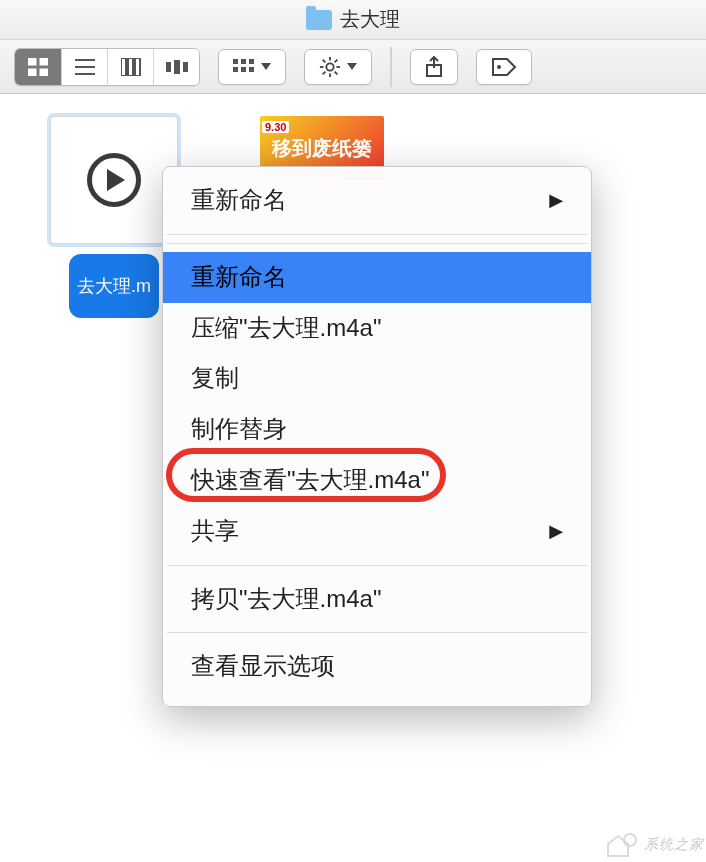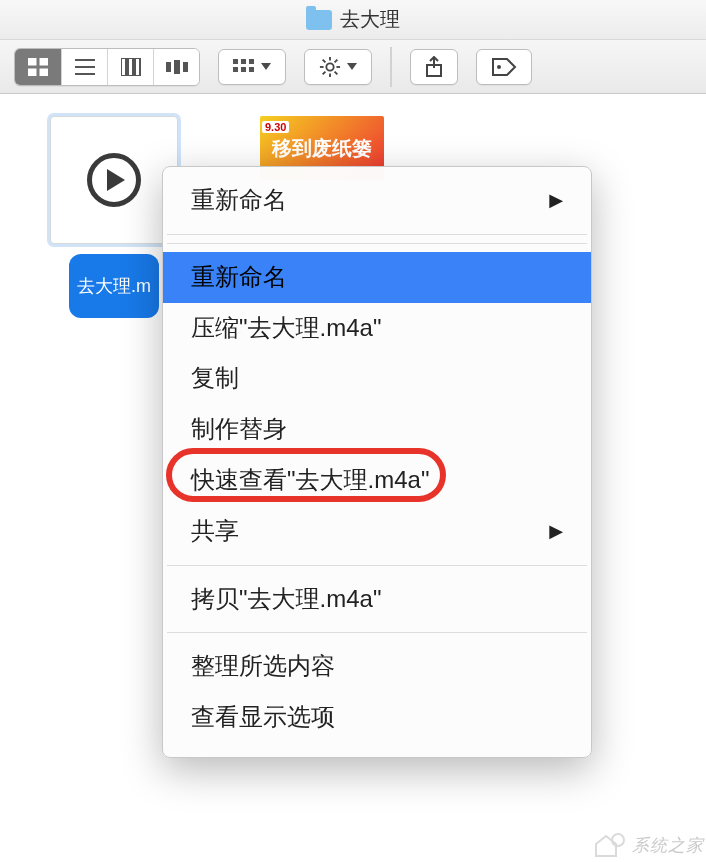--- a/index.html
+++ b/index.html
@@ -25,21 +25,21 @@
 .file-name { margin-top:10px; display:inline-block; background:#1879e8; color:#fff; padding:20px 8px; border-radius:12px; font-size:18px; white-space:nowrap; overflow:hidden; max-width:128px; }
 .thumb2 { position:absolute; top:22px; left:260px; width:124px; height:64px; background:linear-gradient(135deg,#f5d020,#e33); border-radius:2px; display:flex; align-items:center; justify-content:center; color:#fff; font-size:20px; font-weight:bold; overflow:hidden; }
 .thumb2 .badge { position:absolute; top:5px; left:2px; font-size:11px; background:#fff; color:#c00; padding:0 3px; border-radius:2px; }
 .ctx-menu { position:absolute; top:72px; left:162px; width:430px; background:rgba(252,252,252,.98); border:1px solid #c8c8c8; border-radius:8px; box-shadow:0 12px 40px rgba(0,0,0,.28); padding:8px 0 14px; z-index:10; }
 .ctx-item { padding:8px 28px; font-size:24px; color:#222; display:flex; align-items:center; justify-content:space-between; cursor:pointer; line-height:1.45; }
 .ctx-item.highlight { background:#3a82f7; color:#000000; }
 .ctx-sub-arrow { color:#222; font-size:18px; }
 .ctx-divider { height:1px; background:#dcdcdc; margin:8px 4px; }
 .red-callout { position:absolute; border:6px solid #e8332a; border-radius:30px; pointer-events:none; z-index:20; }
 .callout1 { top:354px; left:166px; width:280px; height:54px; }
-.watermark { position:absolute; right:2px; bottom:2px; opacity:.45; display:flex; align-items:center; gap:6px; color:#888; font-size:17px; letter-spacing:1px; font-style:italic; }
+.watermark { position:absolute; right:2px; bottom:2px; opacity:.45; display:flex; align-items:center; gap:6px; color:#888; font-size:14px; letter-spacing:1px; font-style:italic; }
 .watermark svg { opacity:.8; }
 .gear { width:22px; height:22px; }
 .share-icon { width:18px; height:22px; }
 .tag-icon { width:26px; height:20px; }
 </style>
 </head>
 <body>
 
 <div class="titlebar">
   <span class="folder-icon"></span>
@@ -165,23 +165,20 @@
     <div class="ctx-item">
         <span>共享</span>
         <span class="ctx-sub-arrow">▶</span>
       </div>
     <div class="ctx-divider"></div>
     <div class="ctx-item">
         <span>拷贝"去大理.m4a"</span>
       </div>
     <div class="ctx-divider"></div>
     <div class="ctx-item">
-        <span>整理所选内容</span>
-      </div>
-    <div class="ctx-item">
         <span>查看显示选项</span>
       </div>
 
   </div>
 
   <div class="red-callout callout1"></div>
 </div>
 
 <div class="watermark">
   <svg width="34" height="30" viewBox="0 0 34 30">

